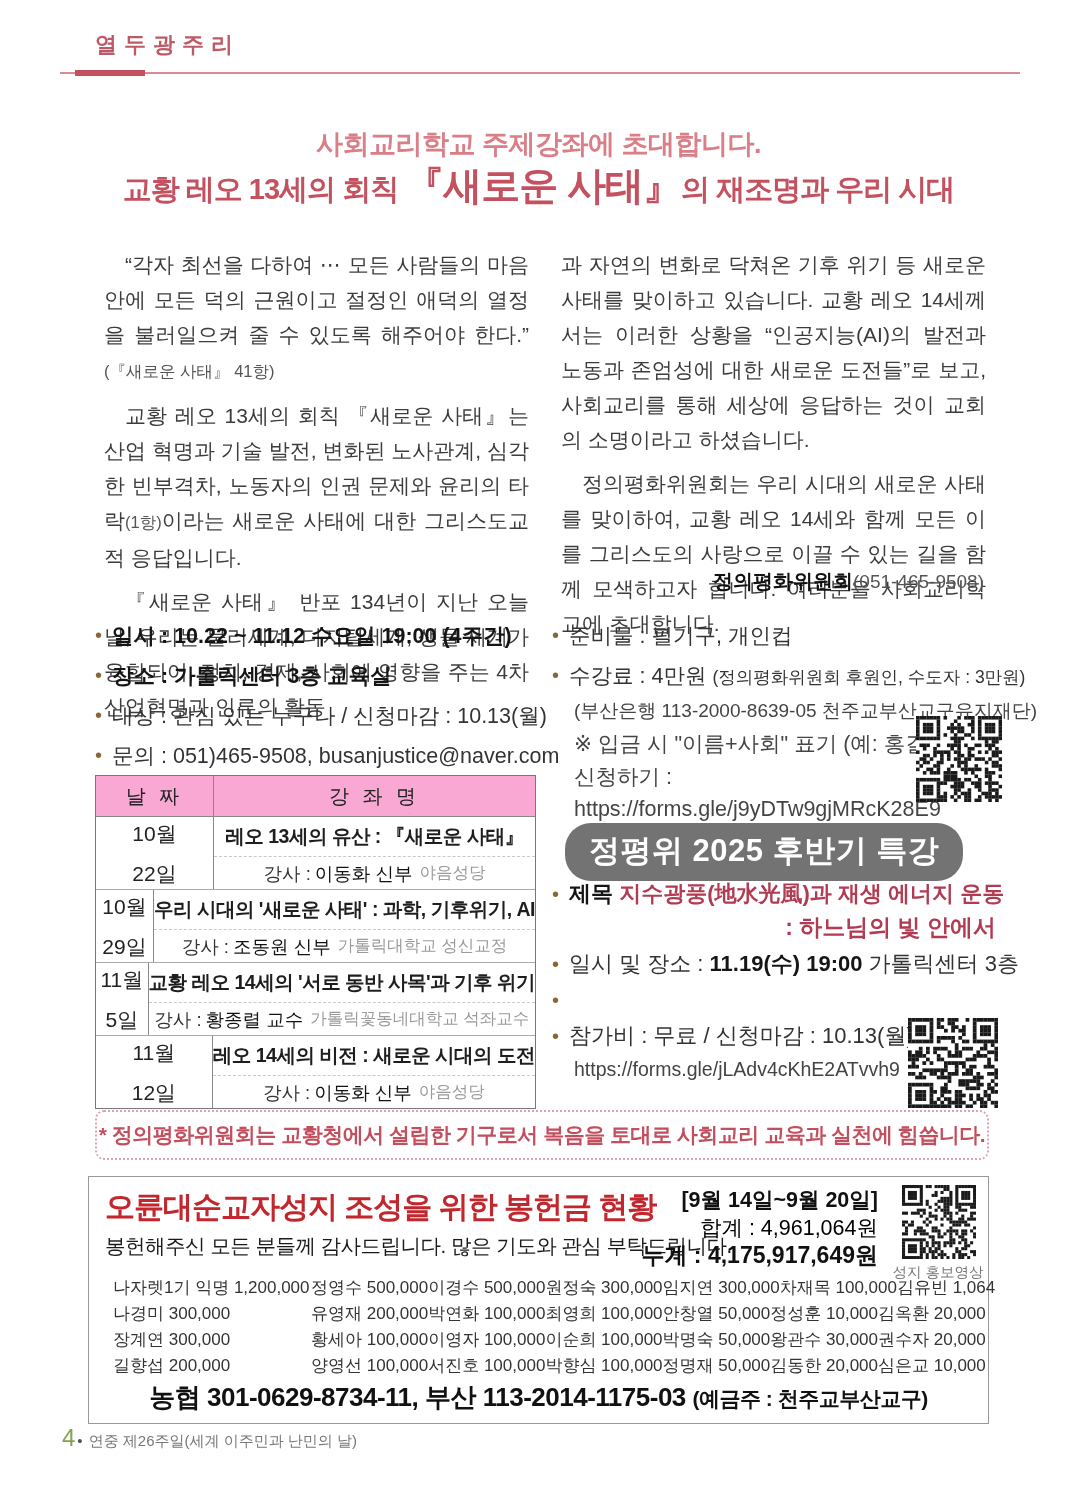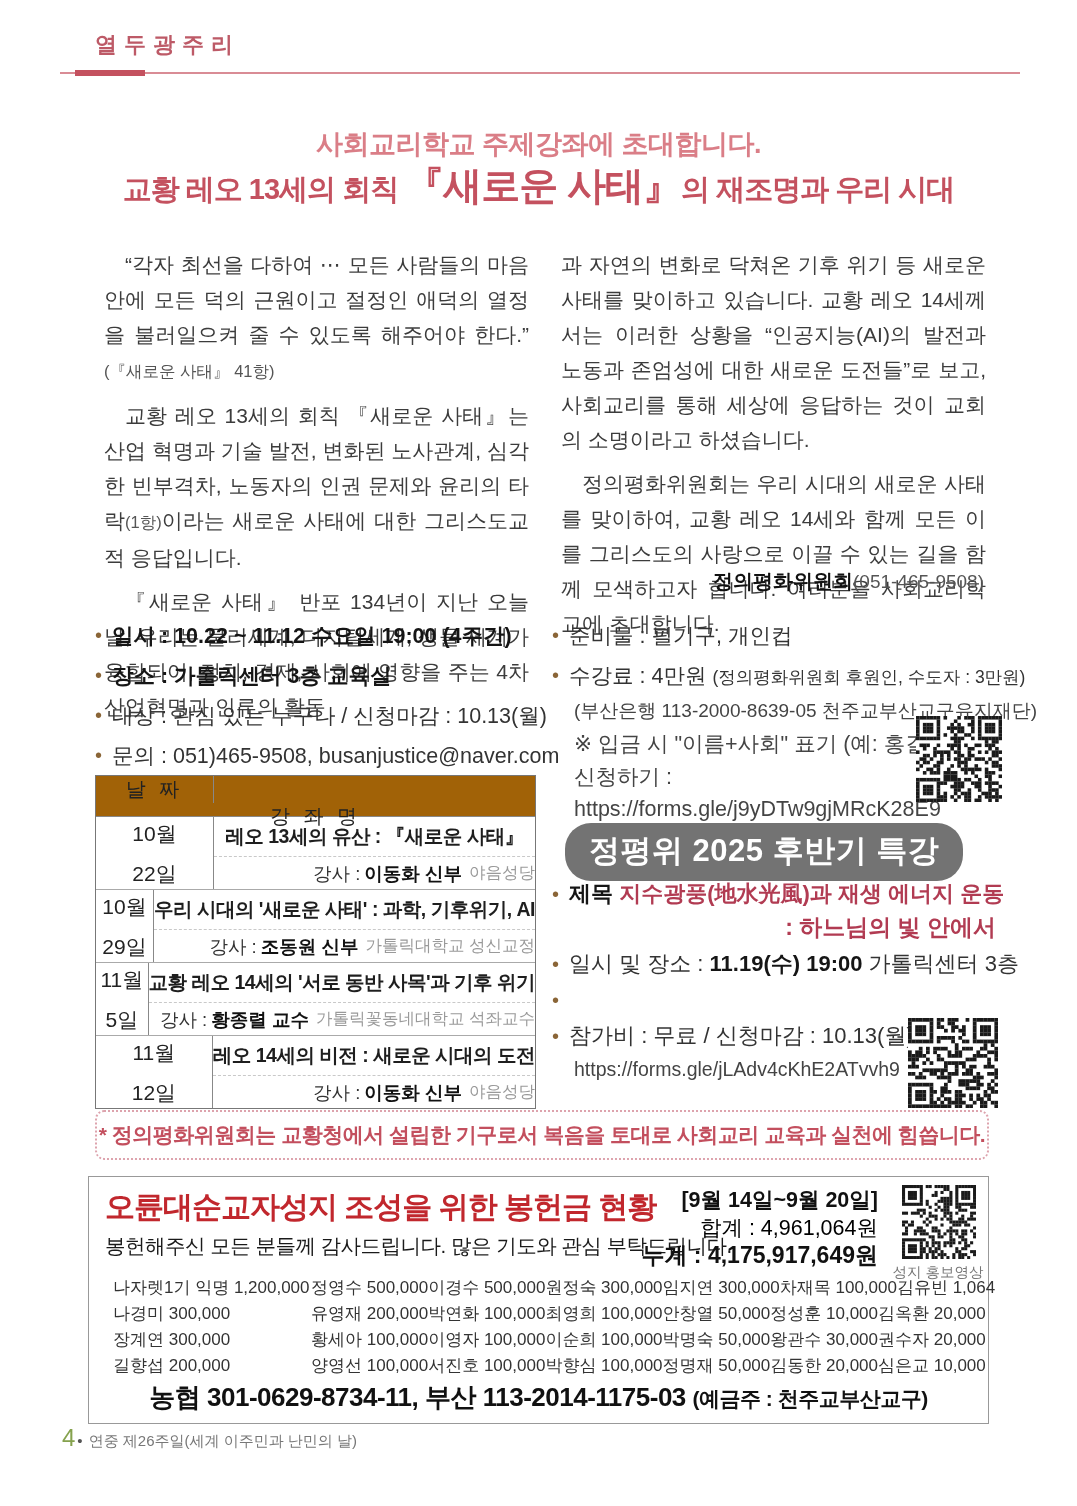--- a/index.html
+++ b/index.html
@@ -42,33 +42,33 @@
   
   .badge{position:absolute;left:565px;top:823px;background:#737373;color:#fff;font-size:31px;font-weight:700;
          padding:7px 24px 9px 24px;border-radius:26px;letter-spacing:0.5px;}
   
   .qr{position:absolute;background:#fff;}
   #qr1{left:916px;top:716px;width:86px;height:86px;}
   #qr2{left:908px;top:1018px;width:90px;height:90px;}
   #qr3{left:902px;top:1186px;width:74px;height:74px;}
   
   #schedule{position:absolute;left:95px;top:775px;width:441px;border:1.5px solid #777;box-sizing:border-box;background:#fff;}
-  .sch-head{display:flex;height:40px;background:#a16207;border-bottom:1px solid #888;flex-direction:column;}
+  .sch-head{display:flex;height:40px;background:#f9a8d4;border-bottom:1px solid #888;}
   .sch-hdate{width:118px;border-right:1px solid #888;display:flex;align-items:center;justify-content:center;
              font-size:20px;color:#222;letter-spacing:4px;box-sizing:border-box;}
   .sch-hname{flex:1;display:flex;align-items:center;justify-content:center;font-size:20px;color:#222;letter-spacing:4px;}
   .sch-row{display:flex;height:72px;border-bottom:1px solid #aaa;}
   .sch-row:last-child{border-bottom:none;}
   .sch-date{width:118px;border-right:1px solid #888;display:flex;flex-direction:column;align-items:center;justify-content:center;
             font-size:21px;color:#222;line-height:29px;box-sizing:border-box;gap:11px;}
   .sch-cell{flex:1;display:flex;flex-direction:column;}
   .sch-title{height:39px;display:flex;align-items:center;justify-content:center;border-bottom:1px dashed #c9c9c9;
              font-size:19.5px;font-weight:700;color:#1e1e1e;white-space:nowrap;letter-spacing:-0.5px;}
-  .sch-lect{flex:1;display:flex;align-items:center;justify-content:flex-end;font-size:18.5px;color:#333;white-space:nowrap;}
-  .sch-lect .nm{font-weight:700;color:#111;margin-left:4px;}
+  .sch-lect{flex:1;display:flex;align-items:center;justify-content:center;font-size:18.5px;color:#333;white-space:nowrap;}
+  .sch-lect .nm{font-weight:400;color:#111;margin-left:4px;}
   .sch-lect .af{color:#9a9a9a;font-size:16.5px;margin-left:7px;}
   
   .note{position:absolute;left:95px;top:1110px;width:890px;height:46px;border:2px dotted #dda3ad;border-radius:9px;
         display:flex;align-items:center;justify-content:center;font-size:21px;font-weight:700;color:#c34f5e;letter-spacing:-0.5px;}
   
   .donation{position:absolute;left:88px;top:1176px;width:901px;height:248px;border:1.5px solid #999;box-sizing:border-box;}
   .don-title{position:absolute;left:16px;top:10px;font-size:30px;font-weight:700;color:#c1272d;letter-spacing:-1px;}
   .don-thanks{position:absolute;left:16px;top:55px;font-size:20.5px;color:#1a1a1a;letter-spacing:-0.5px;}
   .don-period{position:absolute;right:110px;top:8px;font-size:21.5px;font-weight:700;color:#111;}
   .don-total{position:absolute;right:110px;top:36px;font-size:21.5px;font-weight:400;color:#000000;}

